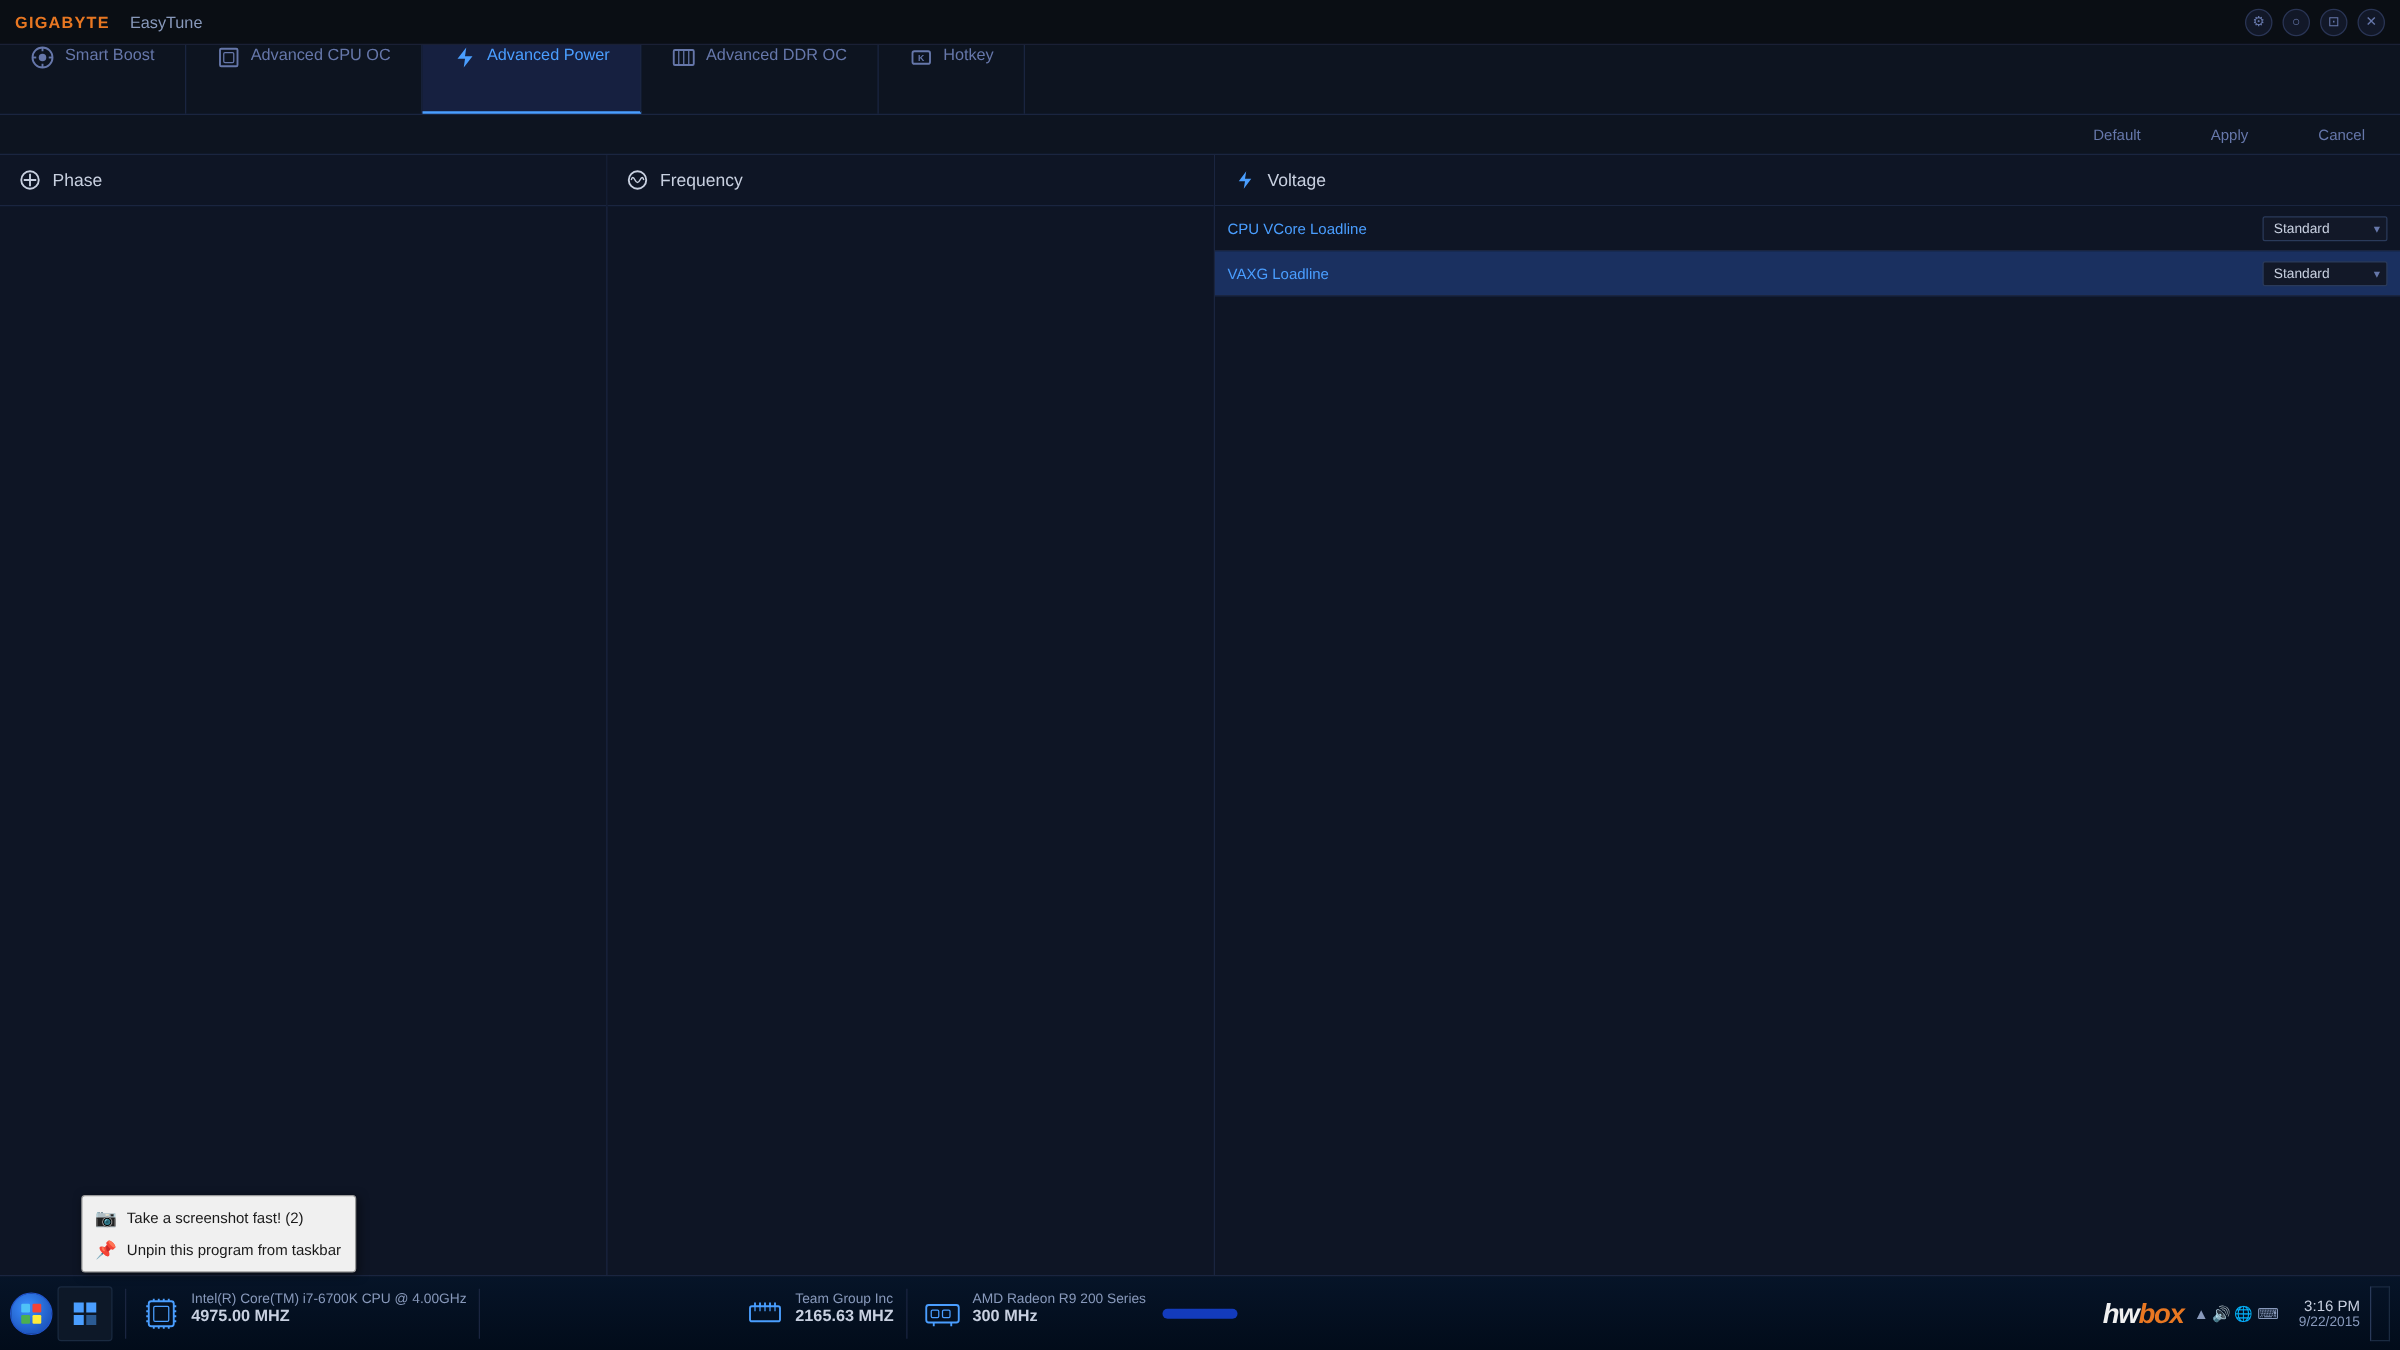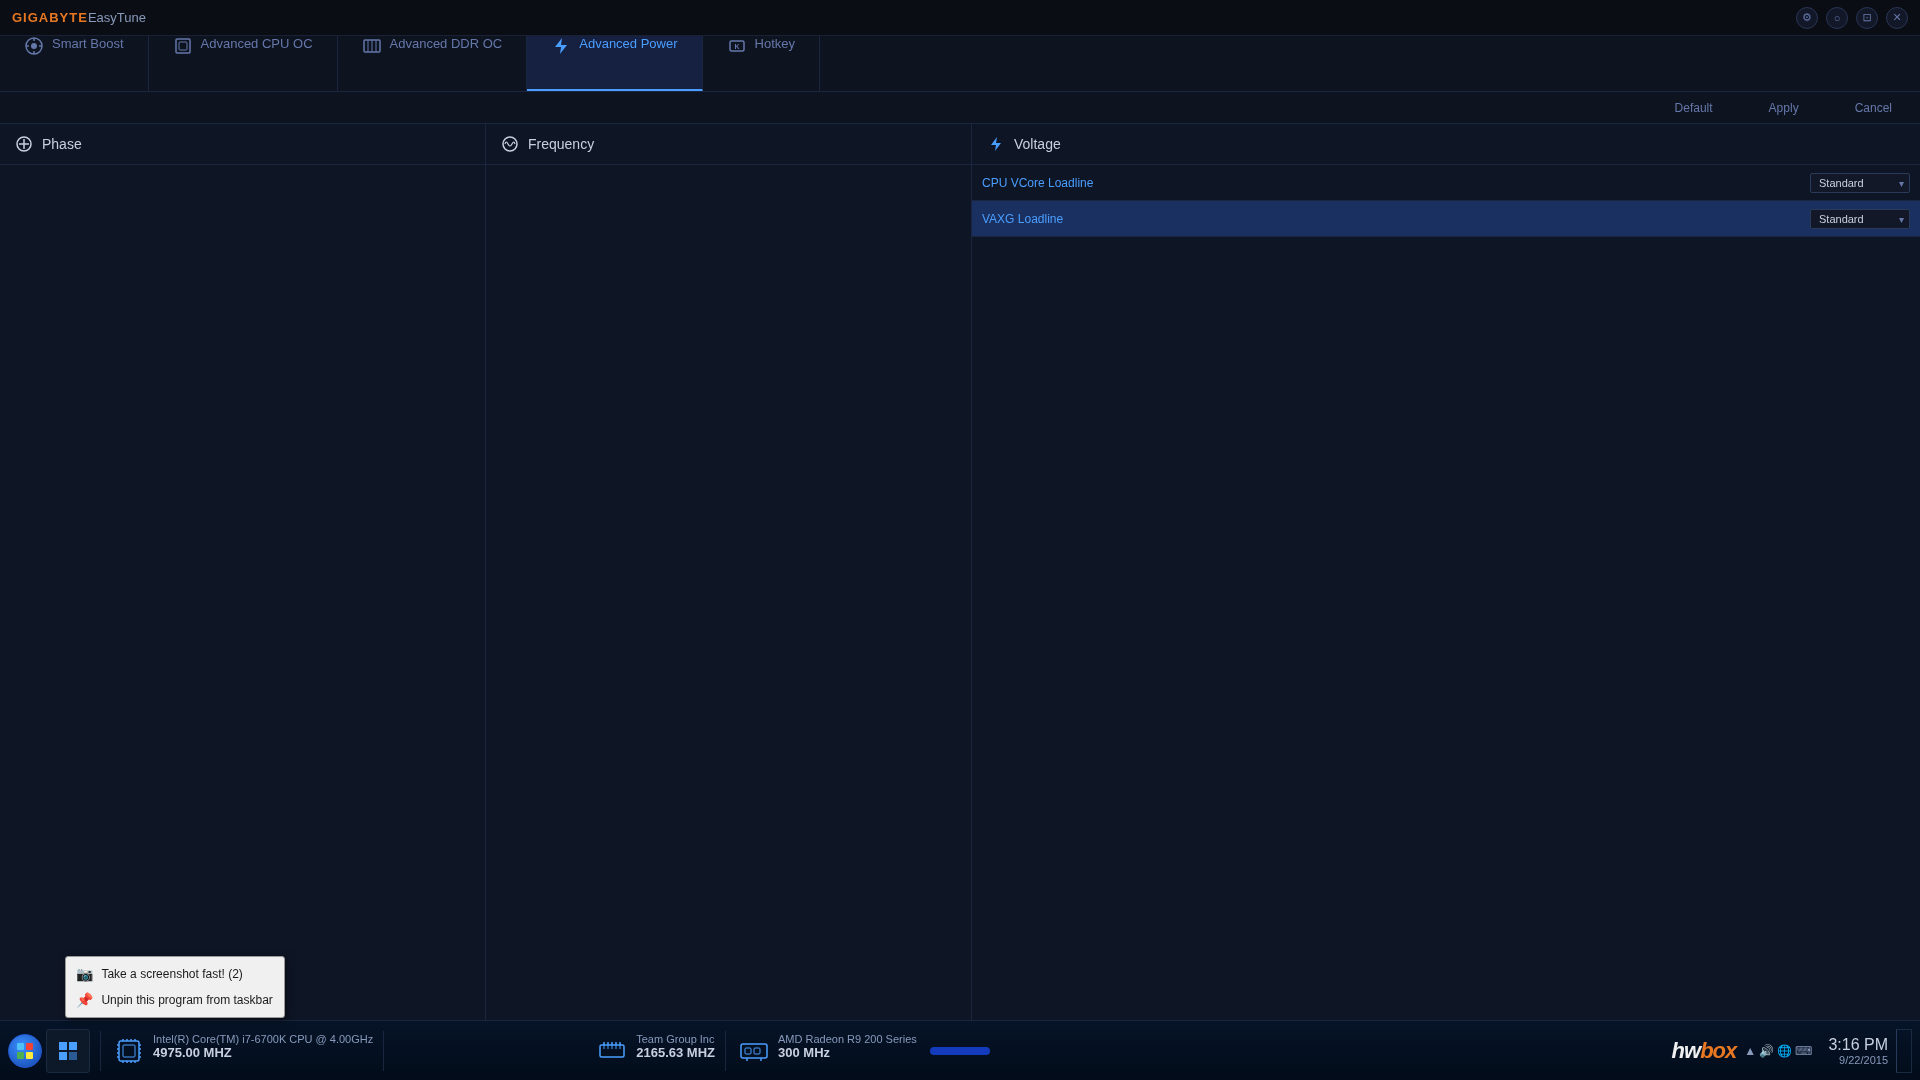--- a/index.html
+++ b/index.html
@@ -20,21 +20,21 @@
       background: #0a0e14;
       height: 36px;
       padding: 0 12px;
       border-bottom: 1px solid #1a2035;
     }
     .title-brand {
       color: #e87722;
       font-weight: 700;
       font-size: 13px;
       letter-spacing: 1px;
-      margin-right: 0;
+      margin-right: 16px;
     }
     .title-app {
       color: #8899bb;
       font-size: 13px;
     }
     .title-controls {
       margin-left: auto;
       display: flex;
       gap: 8px;
       align-items: center;
@@ -320,21 +320,21 @@
     }
     .systray-icons {
       display: flex;
       gap: 3px;
       font-size: 12px;
     }
     .clock {
       text-align: right;
     }
     .clock-time {
-      font-size: 16px;
+      font-size: 12px;
       color: #c8d0e0;
     }
     .clock-date {
       font-size: 11px;
       color: #8899bb;
     }
 
     
     .win-orb {
       width: 34px;
@@ -382,38 +382,38 @@
   </div>
   <div class="nav-tab">
     <span class="tab-icon">
       <svg width="20" height="20" viewBox="0 0 20 20">
           <rect x="3" y="3" width="14" height="14" rx="1" stroke="#6677aa" stroke-width="1.5" fill="none"></rect>
           <rect x="6" y="6" width="8" height="8" rx="1" stroke="#6677aa" stroke-width="1" fill="none"></rect>
         </svg>
     </span>
     <span>Advanced CPU OC</span>
   </div>
+  <div class="nav-tab active">
+    <span class="tab-icon">
+      <svg width="20" height="20" viewBox="0 0 20 20">
+          <polygon points="11,2 4,11 10,11 9,18 16,9 10,9" fill="#4a9eff"></polygon>
+        </svg>
+    </span>
+    <span>Advanced Power</span>
+  </div>
   <div class="nav-tab">
     <span class="tab-icon">
       <svg width="20" height="20" viewBox="0 0 20 20">
           <rect x="2" y="4" width="16" height="12" rx="1" stroke="#6677aa" stroke-width="1.5" fill="none"></rect>
           <line x1="6" y1="4" x2="6" y2="16" stroke="#6677aa" stroke-width="1"></line>
           <line x1="10" y1="4" x2="10" y2="16" stroke="#6677aa" stroke-width="1"></line>
           <line x1="14" y1="4" x2="14" y2="16" stroke="#6677aa" stroke-width="1"></line>
         </svg>
     </span>
     <span>Advanced DDR OC</span>
-  </div>
-  <div class="nav-tab active">
-    <span class="tab-icon">
-      <svg width="20" height="20" viewBox="0 0 20 20">
-          <polygon points="11,2 4,11 10,11 9,18 16,9 10,9" fill="#4a9eff"></polygon>
-        </svg>
-    </span>
-    <span>Advanced Power</span>
   </div>
   <div class="nav-tab">
     <span class="tab-icon">
       <svg width="20" height="20" viewBox="0 0 20 20">
           <rect x="3" y="5" width="14" height="10" rx="1.5" stroke="#6677aa" stroke-width="1.5" fill="none"></rect>
           <text x="10" y="13" text-anchor="middle" fill="#6677aa" font-size="7" font-weight="bold">K</text>
         </svg>
     </span>
     <span>Hotkey</span>
   </div>

